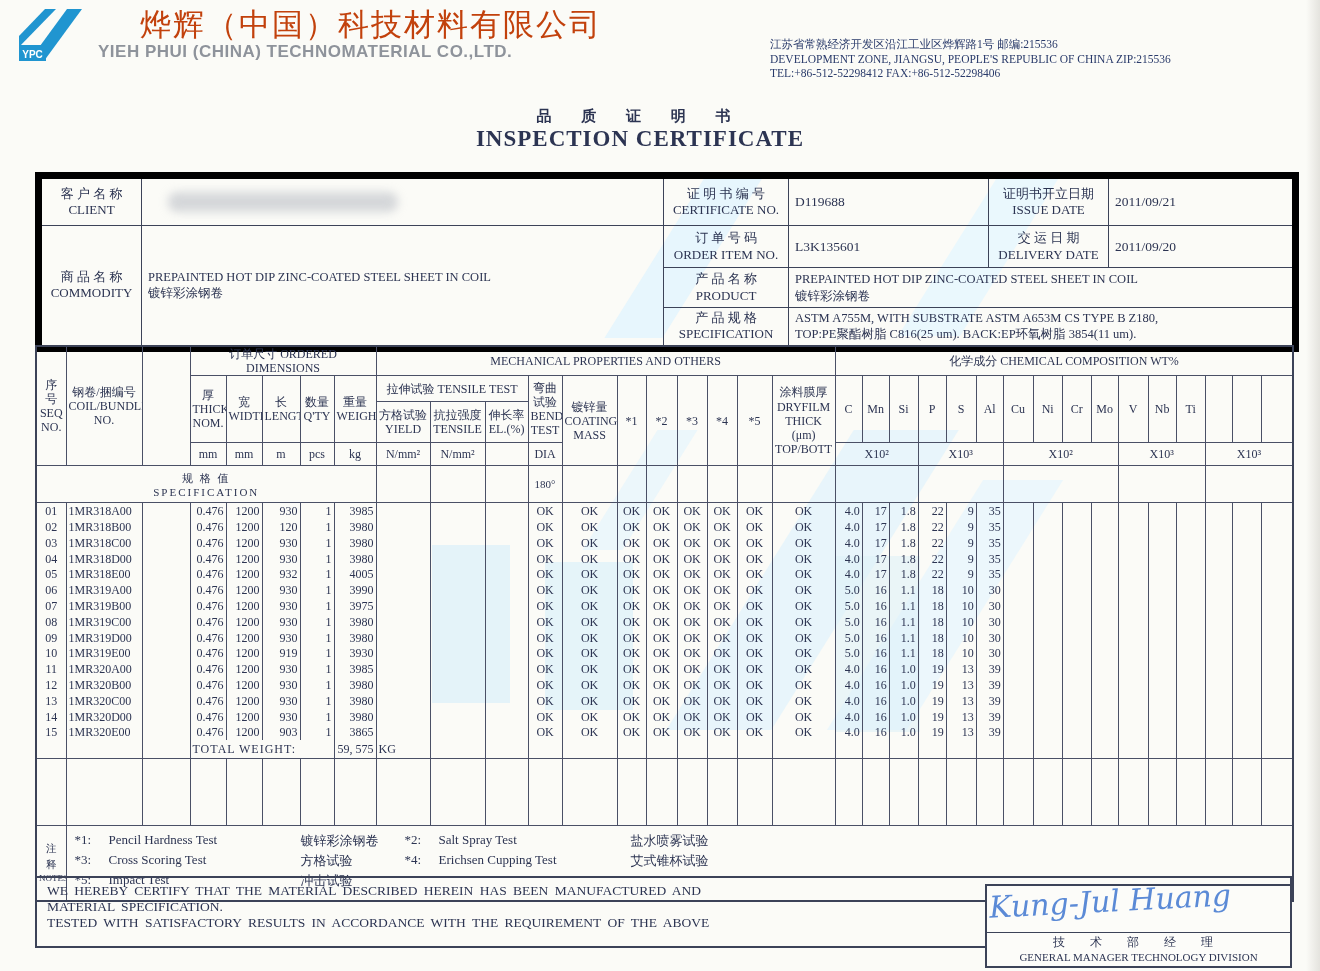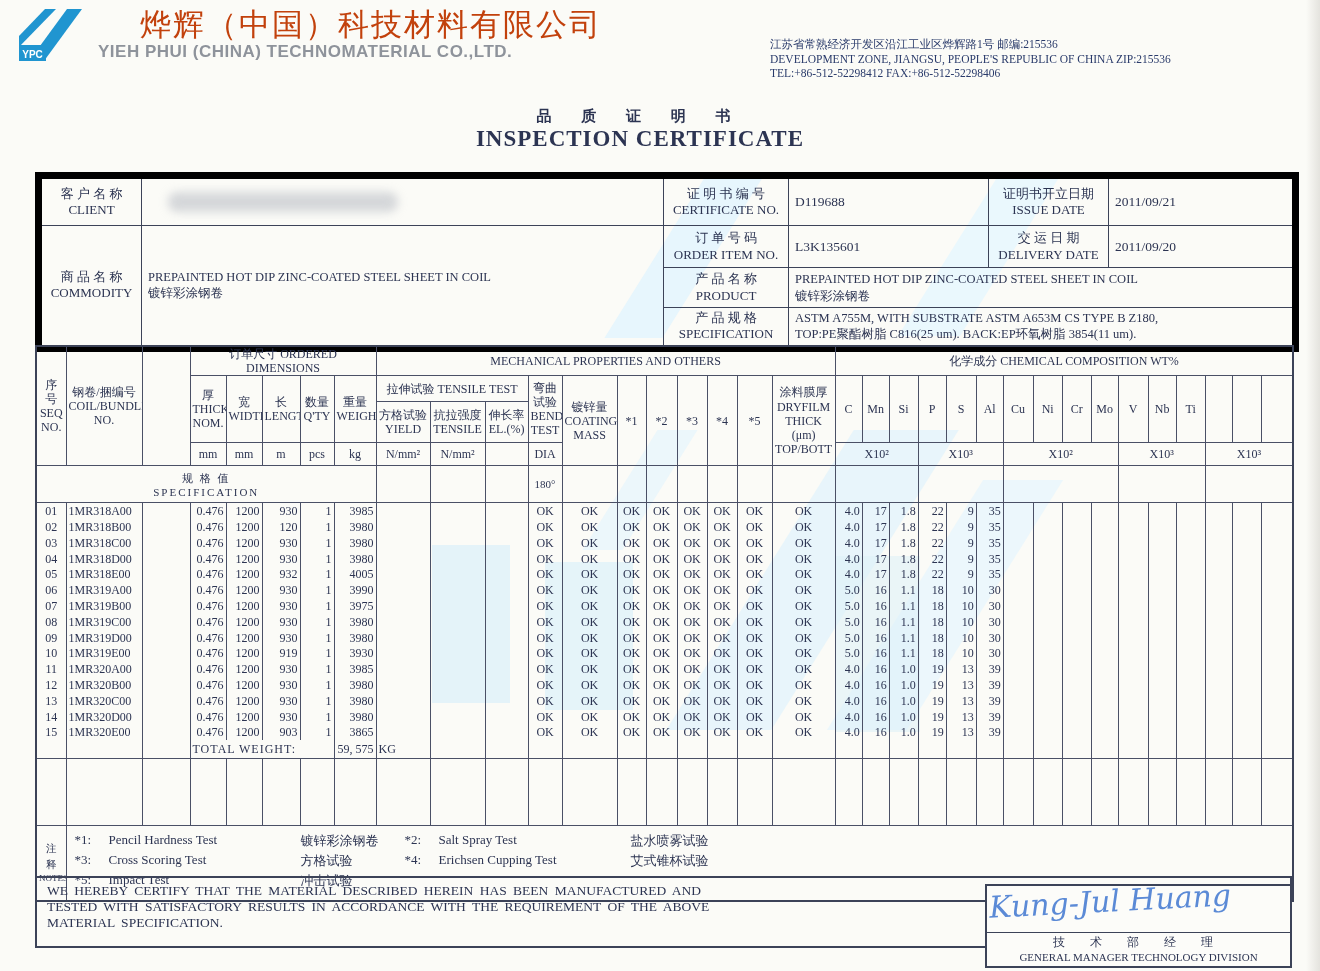--- a/index.html
+++ b/index.html
@@ -979,22 +979,22 @@
               <span class="ncn">冲击试验</span>
             </div>
         </div>
       </td>
     </tr>
   </tbody>
 </table>
 
 <div class="abs statement-box">
   <div class="st-en">WE HEREBY CERTIFY THAT THE MATERIAL  DESCRIBED  HEREIN  HAS BEEN  MANUFACTURED  AND</div>
+  <div class="st-en">MATERIAL SPECIFICATION.</div>
   <div class="st-en">TESTED WITH SATISFACTORY RESULTS IN ACCORDANCE WITH THE REQUIREMENT  OF  THE  ABOVE</div>
-  <div class="st-en">MATERIAL SPECIFICATION.</div>
 </div>
 
 <div class="abs signature-box">
   <div class="sig-area">
     <div class="sig-script">Kung-Jul Huang</div>
   </div>
   <div class="sig-titles">
     <div class="sig-cn">技 术 部 经 理</div>
     <div class="sig-en">GENERAL MANAGER TECHNOLOGY DIVISION</div>
   </div>

